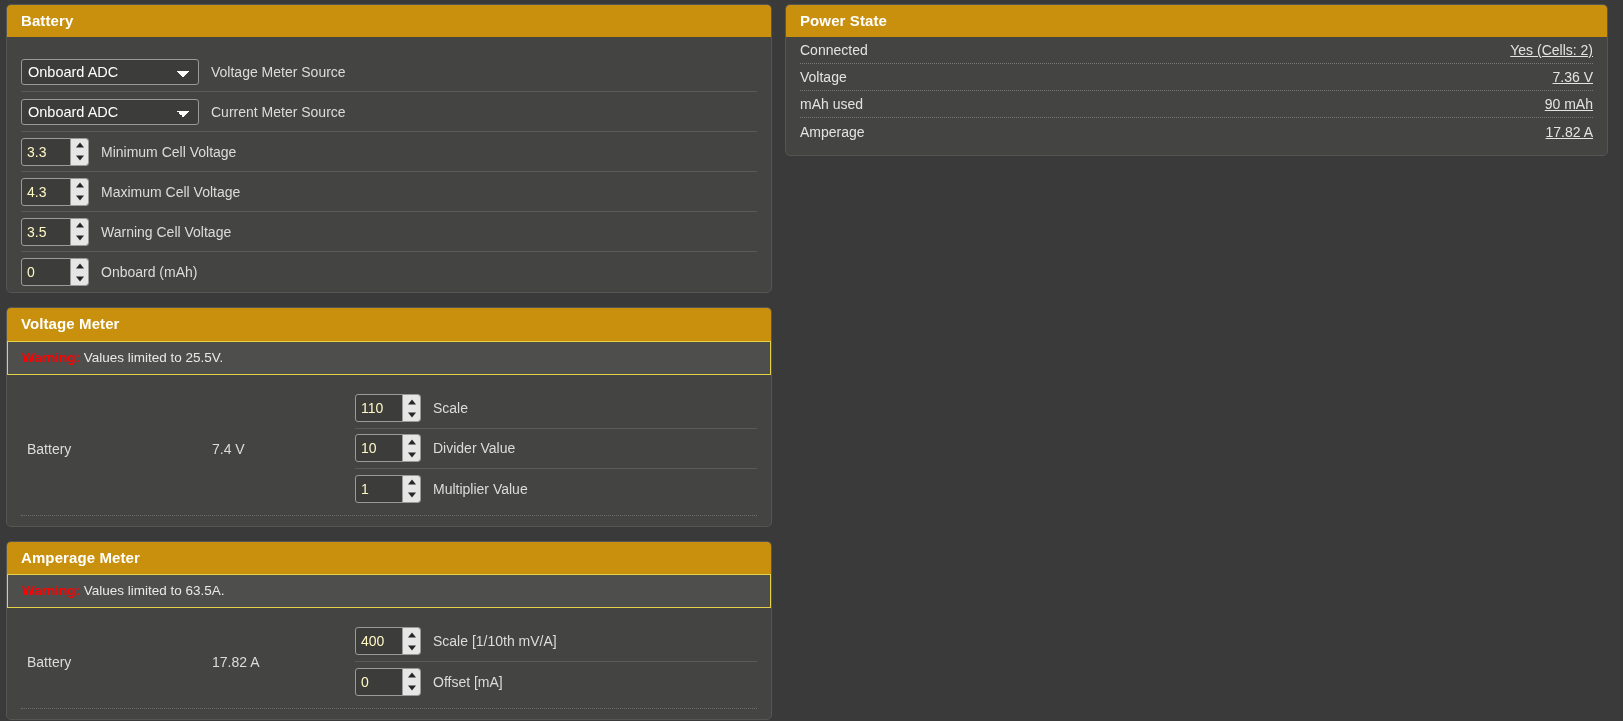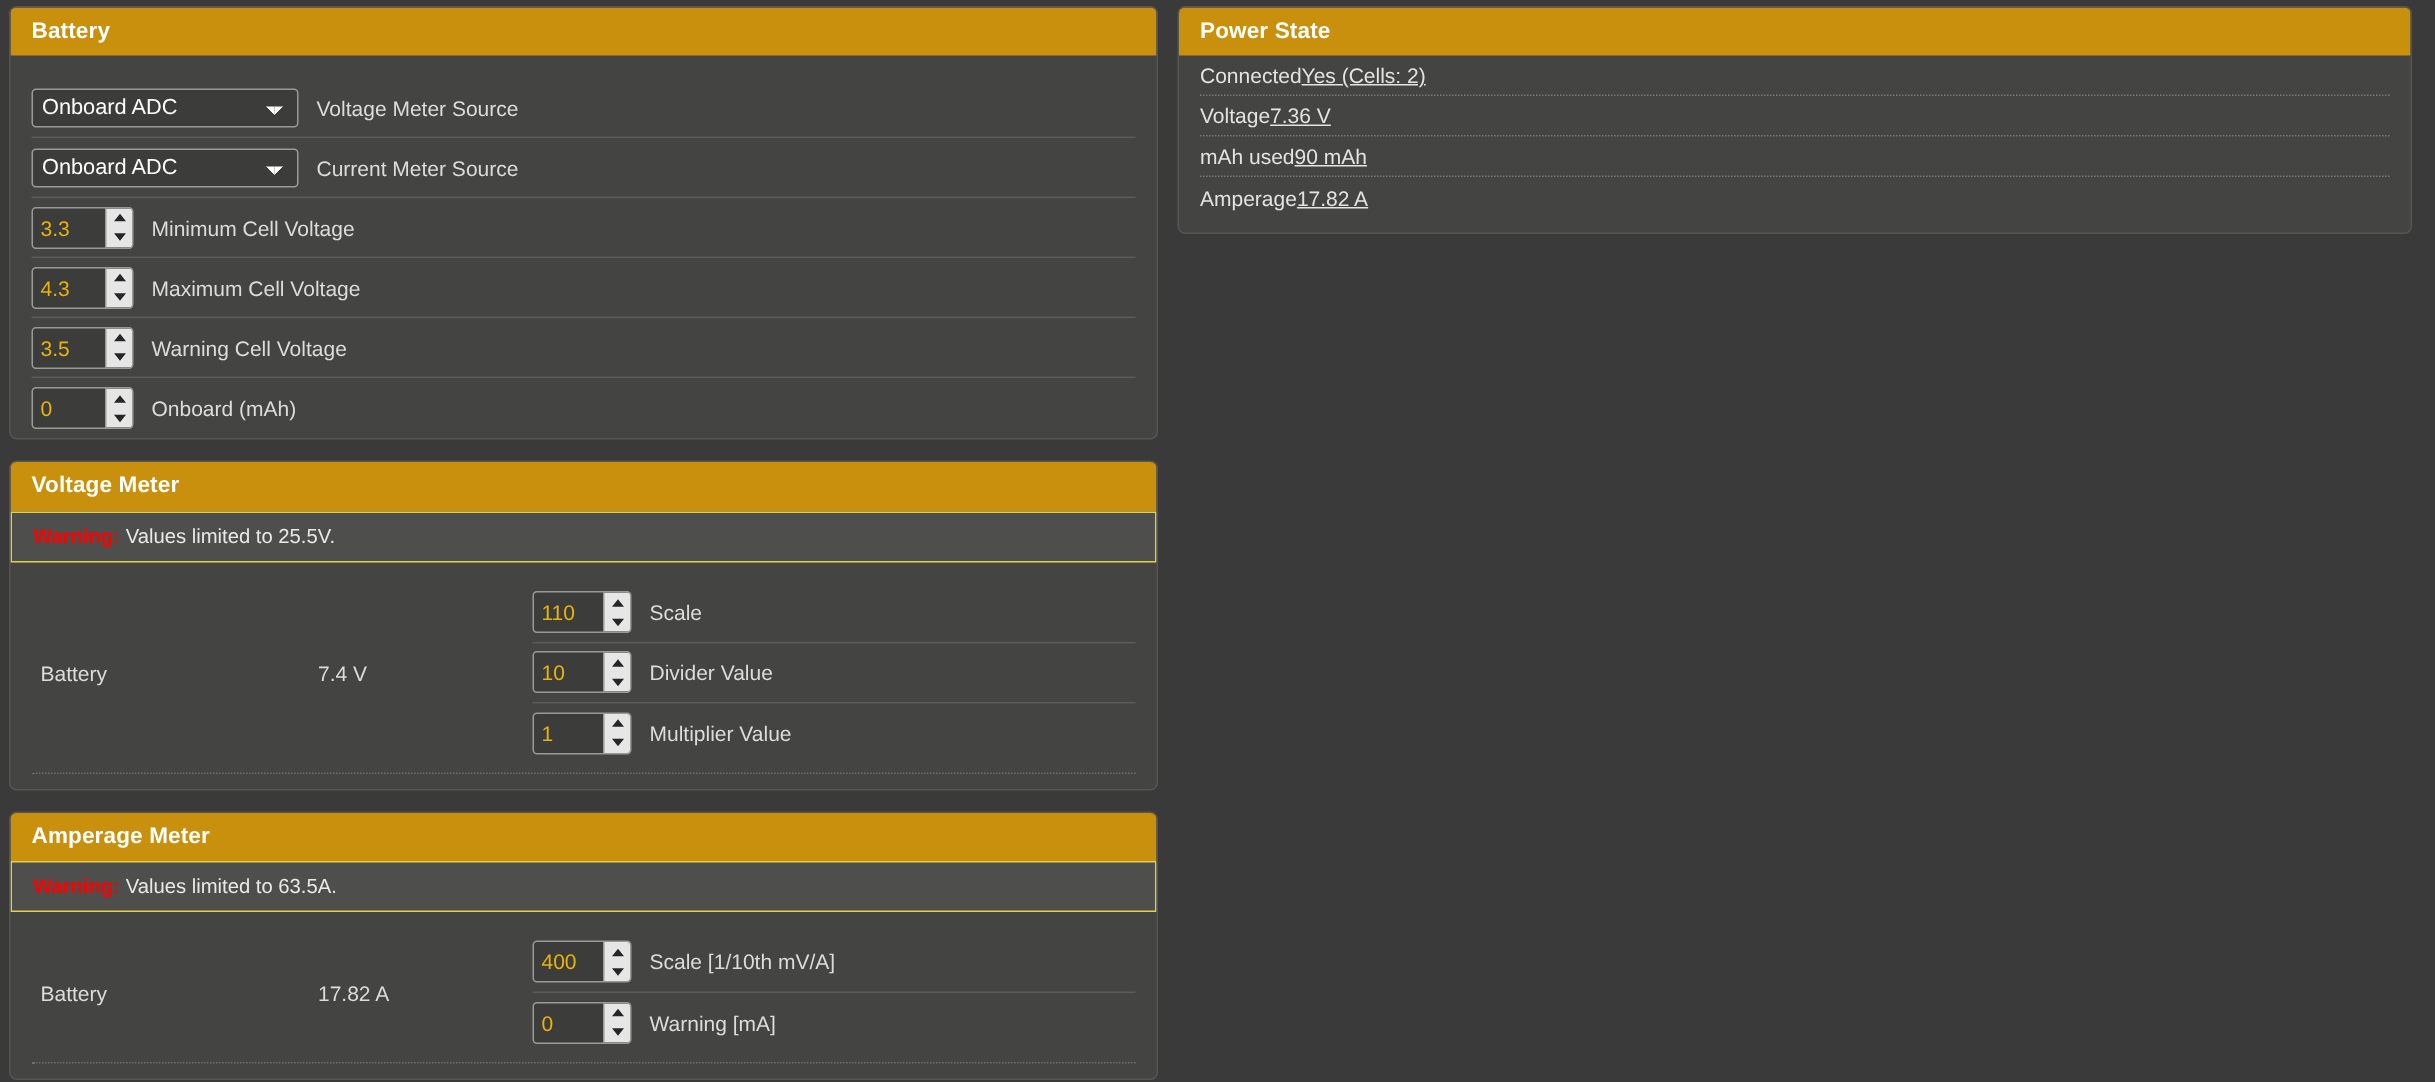--- a/index.html
+++ b/index.html
@@ -121,21 +121,21 @@
     border: 1px solid #9a9a99;
     border-radius: 3px;
     overflow: hidden;
   }
   .spin input {
     flex: 1 1 auto;
     min-width: 0;
     background: transparent;
     border: none;
     outline: none;
-    color: #eab308;
+    color: #fef9c3;
     font-family: "Liberation Sans", sans-serif;
     font-size: 14px;
     padding: 0 2px 0 5px;
   }
   .spin-btns {
     width: 18px;
     flex: 0 0 18px;
     background: #e6e6e6;
     border-left: 1px solid #9a9a99;
     display: flex;
@@ -199,20 +199,21 @@
   .dotted-end {
     border-top: 1px dotted #6e6e6d;
     margin: 6px 14px 0 14px;
     height: 1px;
   }
 
   
   .ps-table { padding: 0 14px 10px 14px; }
   .ps-row {
     display: flex;
+    justify-content: space-between;
     align-items: center;
     height: 27px;
     border-bottom: 1px dotted #787877;
     color: #e3e3e3;
     font-size: 14px;
   }
   .ps-row:last-child { border-bottom: none; }
   .ps-key { white-space: nowrap; }
   .ps-val { white-space: nowrap; text-decoration: underline; }
 </style>
@@ -367,21 +368,21 @@
           </div>
 
           <div class="meter-row">
             <span class="spin wide">
               <input type="text" value="0" style="">
               <span class="spin-btns">
                 <span class="spin-btn spin-up"></span>
                 <span class="spin-btn spin-down"></span>
               </span>
             </span>
-            <span class="row-label">Warning [mA]</span>
+            <span class="row-label">Offset [mA]</span>
           </div>
 
         </div>
       </div>
       <div class="dotted-end"></div>
       <div class="meter-pad-bot"></div>
     </div>
 
   </div>
 

